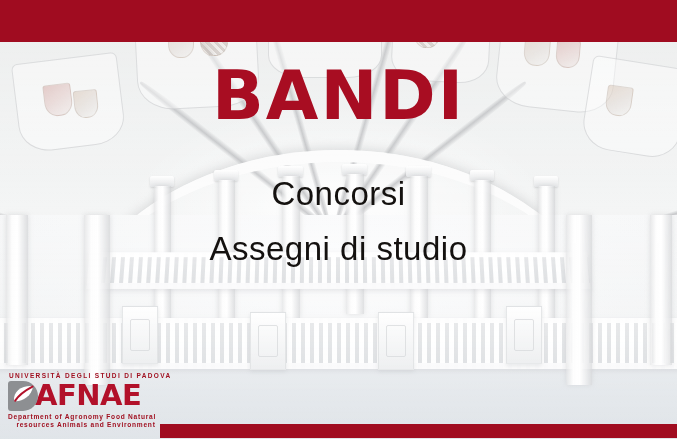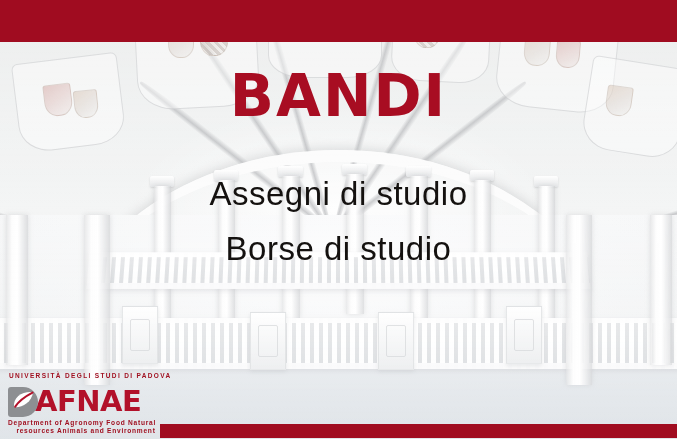--- a/index.html
+++ b/index.html
@@ -116,21 +116,21 @@
   
   #top-bar{position:absolute;left:0;top:0;width:677px;height:42px;}
   #bottom-bar{position:absolute;left:160px;top:424px;width:517px;height:14px;}
 
   
   #title{
     position:absolute;left:0;right:0;top:52px;
     text-align:center;
     font-family:"DejaVu Sans",sans-serif;
     font-weight:700;
-    font-size:58px;
+    font-size:68px;
     line-height:88px;
     letter-spacing:2px;
     color:#a80d22;
   }
   #sublist{
     position:absolute;left:0;right:0;top:166px;
     text-align:center;
   }
   .sub{
     font-family:"Liberation Sans",sans-serif;
@@ -147,21 +147,21 @@
   .logo-uni{
     font-family:"Liberation Sans",sans-serif;
     font-size:6.5px;font-weight:700;
     letter-spacing:1.35px;
     color:#a01020;
     white-space:nowrap;
     margin-left:1px;
   }
   .logo-main{
     display:flex;align-items:center;
-    margin-top:7px;height:31px;
+    margin-top:1px;height:31px;
   }
   .logo-mark{
     position:relative;width:30px;height:30px;flex:0 0 30px;
   }
   .logo-mark .sq{
     position:absolute;inset:0;
     background:#8d8f92;
     border-radius:3px 50% 50% 3px / 3px 50% 50% 3px;
   }
   .logo-mark svg{position:absolute;inset:0;}
@@ -266,22 +266,22 @@
 
     <div class="haze"></div>
   </div>
 
   <div id="top-bar" style="background:#a00c20;"></div>
   <div id="bottom-bar" style="background:#a00c20;"></div>
 
   <div id="title">BANDI</div>
 
   <div id="sublist">
+    <div class="sub">Concorsi</div>
     <div class="sub">Assegni di studio</div>
-    <div class="sub">Borse di studio</div>
   </div>
 
   <div id="logo">
     <div class="logo-uni">UNIVERSITÀ DEGLI STUDI DI PADOVA</div>
     <div class="logo-main">
       <span class="logo-mark">
         <span class="sq"></span>
         <svg viewBox="0 0 30 30" width="30" height="30" aria-hidden="true">
           <path d="M25 5 C14 4 5 10 6 20 C13 21 24 16 25 5 Z" fill="#ffffff"></path>
           <path d="M24.5 5.6 C18 9 11 14 7.2 19.6" stroke="#b2112a" stroke-width="2.1" fill="none" stroke-linecap="round"></path>

